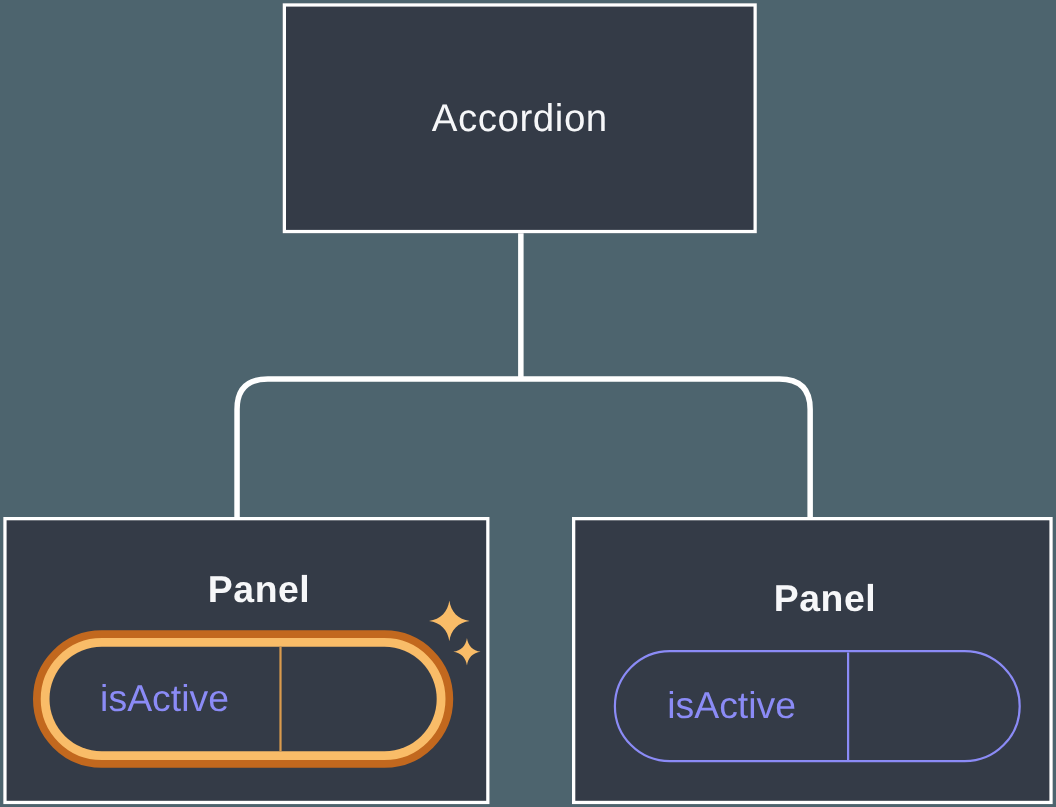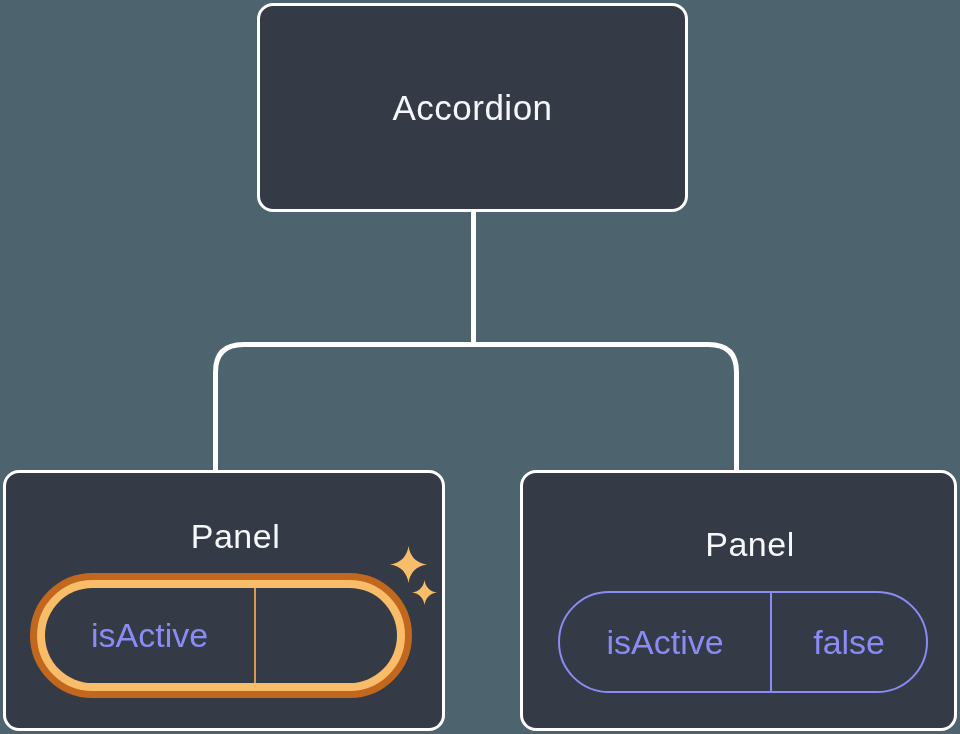--- a/index.html
+++ b/index.html
@@ -19,37 +19,37 @@
     background:var(--background);
     overflow:hidden;
     font-family:"Liberation Sans","DejaVu Sans",sans-serif;
   }
   .connector{position:absolute;left:0;top:0;width:960px;height:734px;}
   .node{
     position:absolute;
     box-sizing:border-box;
     background:var(--card);
     border:3px solid var(--border);
-    border-radius:16px;
+    border-radius:0;
   }
   .root-node{
     left:257px;top:3px;width:431px;height:209px;
     display:flex;align-items:center;justify-content:center;
   }
   .node-label{
     color:var(--title-text);
     font-size:35px;
     font-weight:500;
     letter-spacing:.5px;
   }
   .panel-left{left:3px;top:470px;width:442px;height:261px;}
   .panel-right{left:520px;top:470px;width:437px;height:261px;}
   .panel-title{
     position:absolute;left:0;right:0;text-align:center;
-    color:var(--title-text);font-size:34px;font-weight:400;letter-spacing:.5px;padding-left:23px;
+    color:var(--title-text);font-size:34px;font-weight:700;letter-spacing:.5px;padding-left:23px;
   }
   .panel-left .panel-title{top:44px;}
   .panel-right .panel-title{top:52px;}
   
   .pill-hl-outer{
     position:absolute;left:24px;top:100px;width:382px;height:125px;
     box-sizing:border-box;
     background:var(--gold);
     border:7px solid var(--orange-dark);
     border-radius:999px;
@@ -118,17 +118,16 @@
     <svg class="sparkle sparkle-small" viewBox="0 0 24 24" xmlns="http://www.w3.org/2000/svg">
       <path d="M12 0 C12.9 6.8 17.2 11.1 24 12 C17.2 12.9 12.9 17.2 12 24 C11.1 17.2 6.8 12.9 0 12 C6.8 11.1 11.1 6.8 12 0 Z" fill="#F9BC68"></path>
     </svg>
   </div>
 
   <div class="node panel-right">
     <div class="panel-title">Panel</div>
 
     <div class="pill-plain">
       <div class="pill-section sec-name">isActive</div>
-      <div class="pill-section sec-value">false</div>
     </div>
   </div>
 
 </div>
 
 </body></html>

